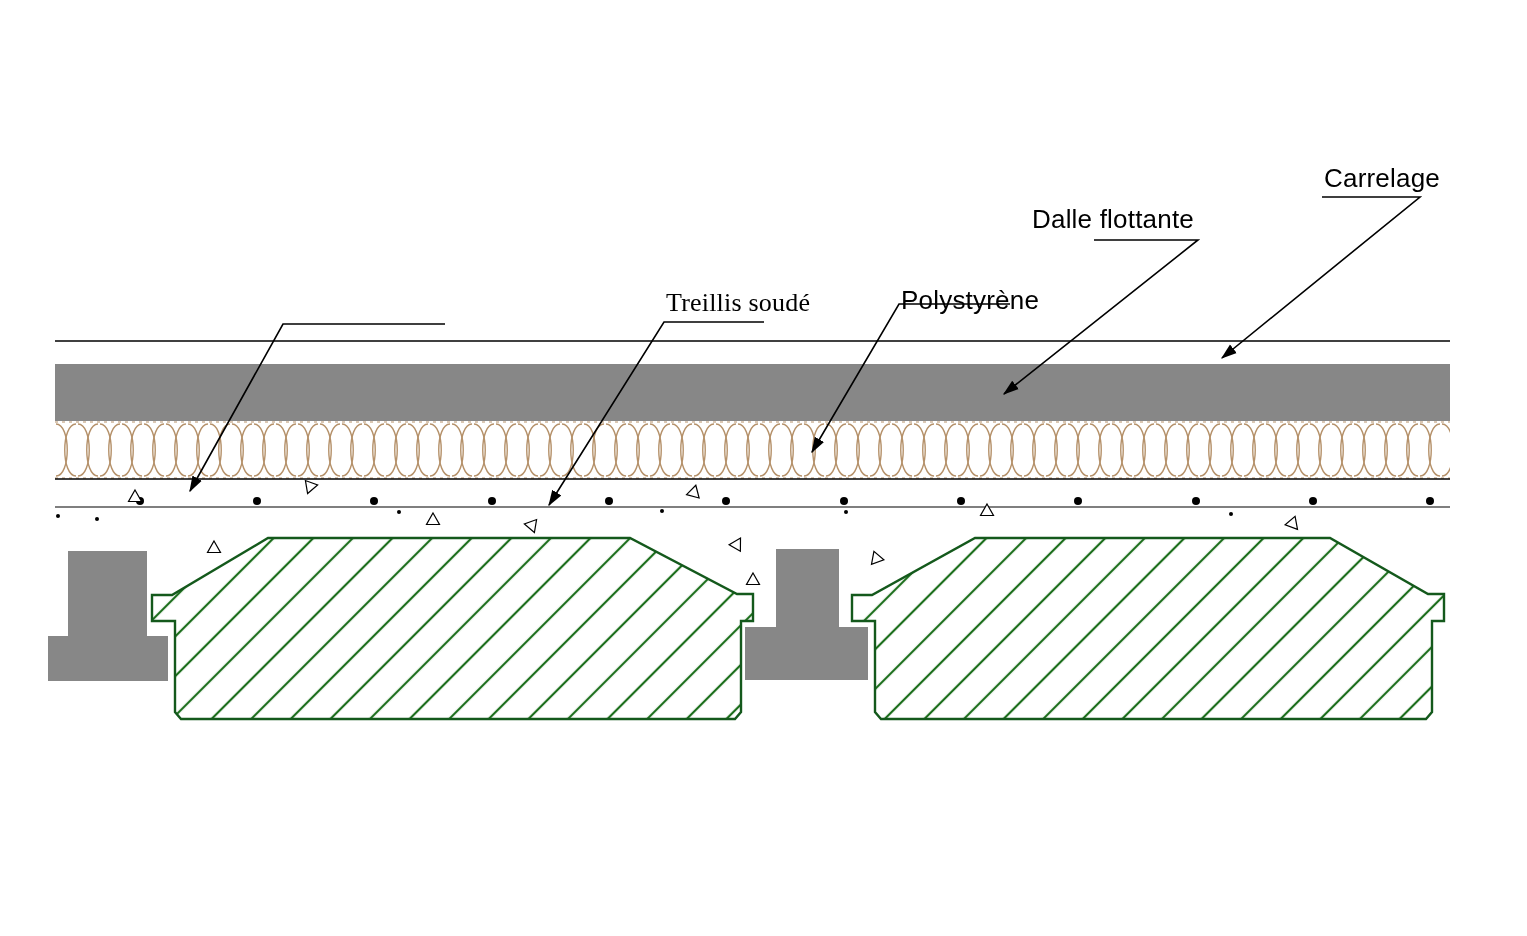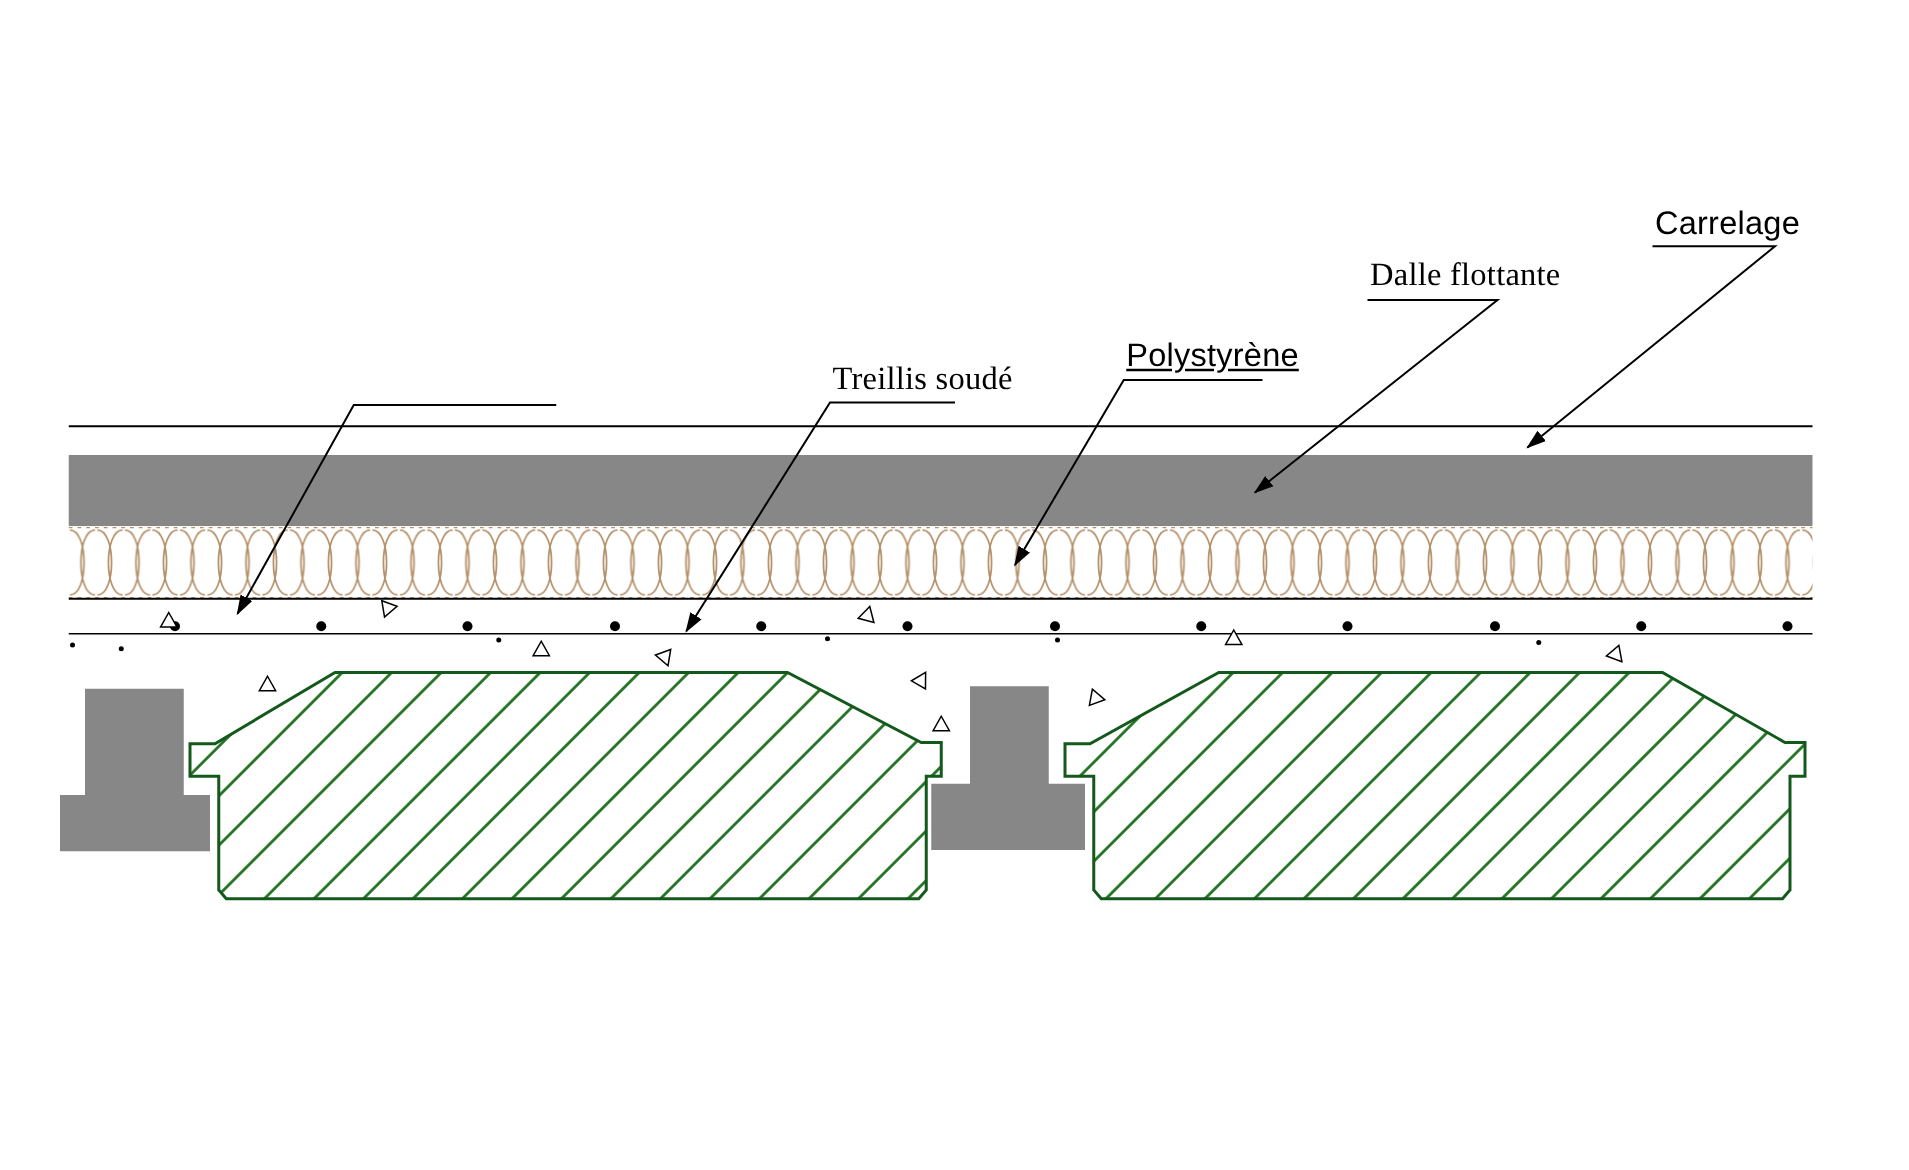--- a/index.html
+++ b/index.html
@@ -13,22 +13,22 @@
   .stage svg{position:absolute;left:0;top:0;}
   .label{
     position:absolute;
     font-size:26px;
     color:#000;
     line-height:33px;
     white-space:pre-line;
     letter-spacing:0.2px;
   }
   .lbl-carrelage{left:1324px;top:162px;}
-  .lbl-dalle-flottante{left:1096px;top:203px;font-family:Liberation Serif, serif;}
-  .lbl-polystyrene{left:901px;top:268px;text-decoration:underline;}
+  .lbl-dalle-flottante{left:1032px;top:203px;}
+  .lbl-polystyrene{left:901px;top:284px;}
   .lbl-treillis{left:666px;top:286px;font-family:Liberation Serif, serif;}
   .lbl-compression{left:285px;top:254px;}
 </style>
 </head>
 <body>
 
 <div class="stage">
 
   <svg width="1527" height="936" viewBox="0 0 1527 936">
 

